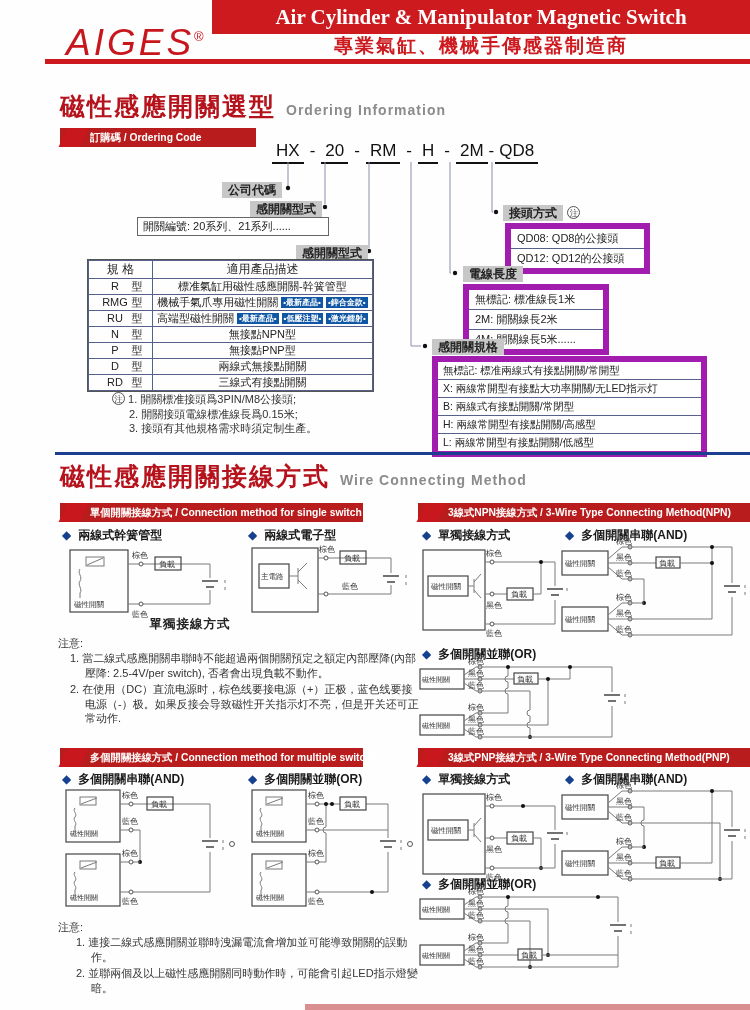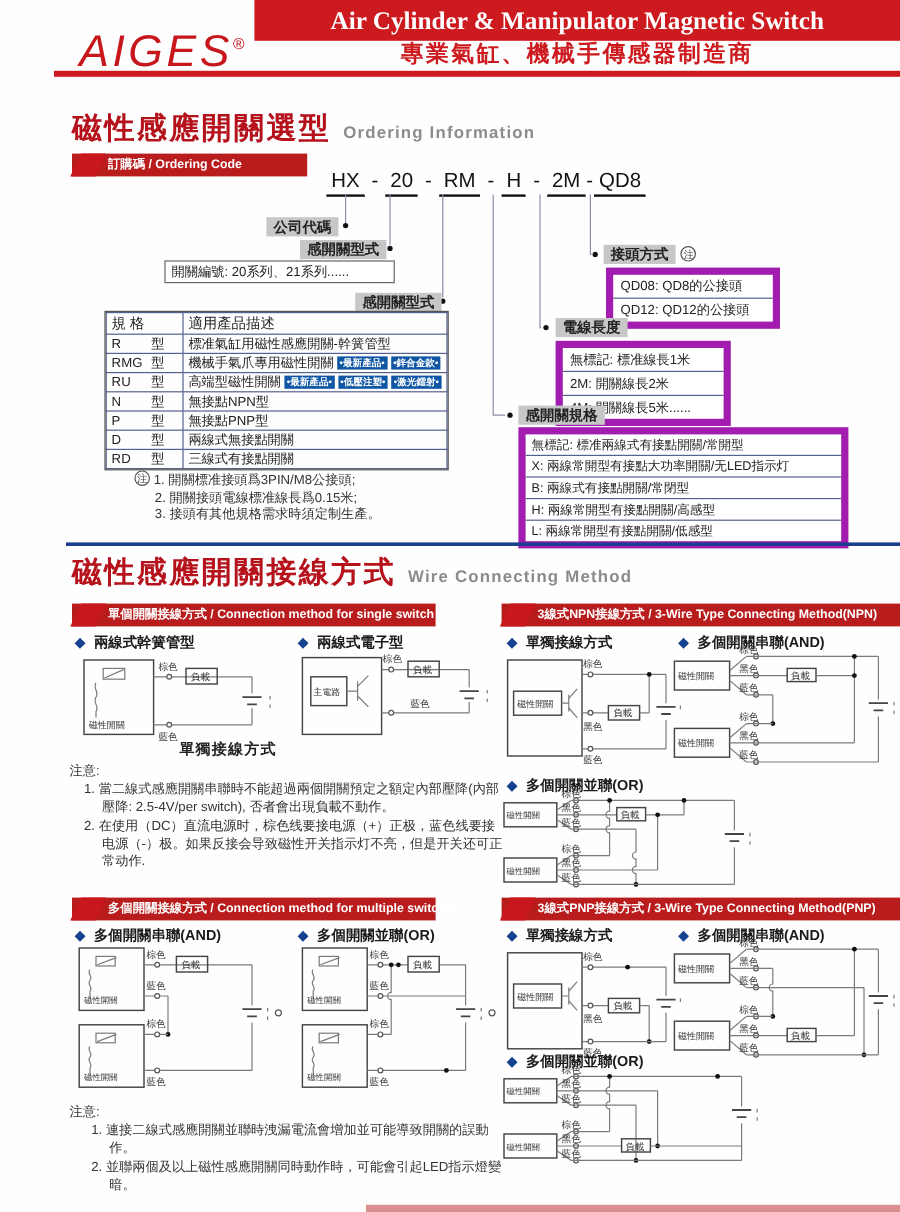--- a/index.html
+++ b/index.html
@@ -25,21 +25,21 @@
 .code .d.tight{padding:0 1px}
 .glabel{background:#c7c7c7;color:#222;font-size:12px;font-weight:bold;padding:1px 6px;white-space:nowrap}
 .cnote{display:inline-block;width:13px;height:13px;border:1px solid #555;border-radius:50%;font-size:8.5px;line-height:12px;text-align:center;color:#444;font-weight:normal;vertical-align:1px}
 .notebox{position:absolute;border:1px solid #666;background:#fff;font-size:11px;padding:1px 5px;white-space:nowrap}
 .optbox{position:absolute;border:6px solid #a21caf;background:#fff}
 .optbox .row{font-size:11px;padding:2px 6px;border-top:1px solid #55618c;white-space:nowrap}
 .optbox .row:first-child{border-top:none}
 .optbox.small .row{font-size:10.5px;padding:1.5px 5px}
 
 .ttab{position:absolute;left:88px;top:260px;border-collapse:collapse;outline:1.5px solid #555}
-.ttab th,.ttab td{border:1px solid #55618c;height:15px;padding:0 4px;font-size:11px;font-weight:normal;text-align:left;white-space:nowrap;color:#222}
+.ttab th,.ttab td{border:1px solid #55618c;height:15px;padding:0 4px;font-size:11px;font-weight:normal;text-align:center;white-space:nowrap;color:#222}
 .ttab th{font-size:12px}
 .ttab .c1{width:64px}
 .ttab .sp{display:inline-block;width:33px}
 .bdg{display:inline-block;background:#0f57a5;color:#fff;font-size:8px;line-height:11px;padding:0 2px;margin-left:3px;font-weight:bold;vertical-align:1px}
 
 .noteblock{position:absolute;font-size:11px;line-height:14.5px;color:#333}
 .noteblock .itm{padding-left:15px;text-indent:-15px;margin-bottom:2px}
 .nline{font-size:11px;line-height:14.5px;color:#333;white-space:nowrap}
 .nind{padding-left:17px}
 .divider{position:absolute;left:55px;top:452px;width:695px;height:3px;background:#1b3e8f}

